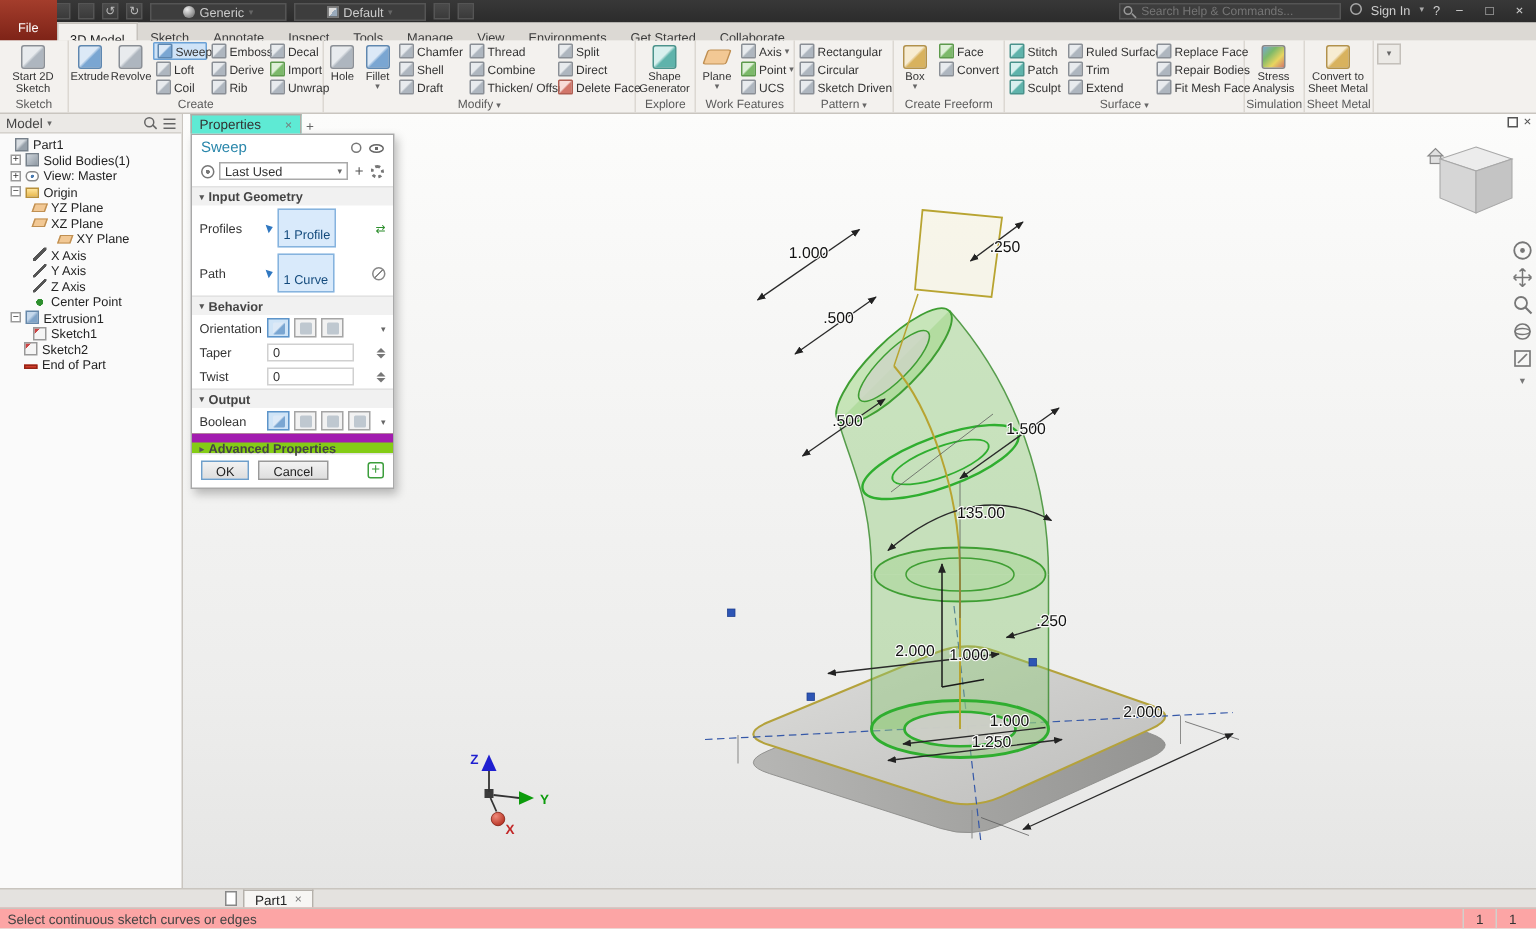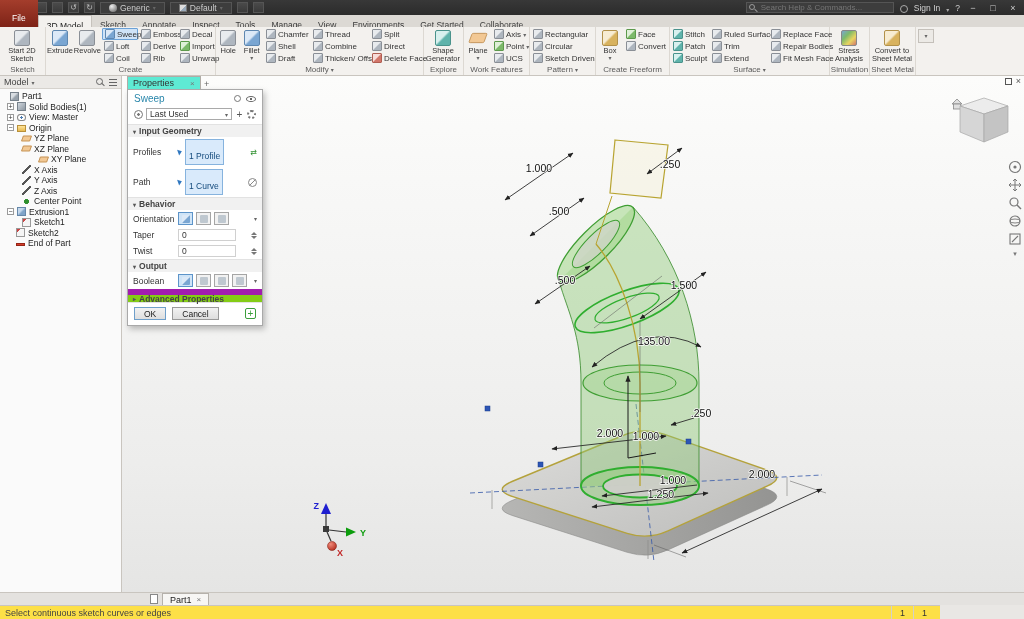--- a/index.html
+++ b/index.html
@@ -3,25 +3,25 @@
 <meta charset="utf-8">
 <style>
 *{box-sizing:border-box;margin:0;padding:0}
 html,body{width:1024px;height:619px;overflow:hidden}
 body{font-family:"Liberation Sans",sans-serif;font-size:9px;color:#333;background:#e9e7e4;position:relative}
 
 
 #titlebar{position:absolute;left:0;top:0;width:1024px;height:15px;background:linear-gradient(#383838,#2b2b2b);display:flex;align-items:center;gap:5px;padding:0 4px;color:#cfcfcf;font-size:8.5px}
 .appicon{width:11px;height:11px;background:linear-gradient(135deg,#3d3d3d 40%,#c46a1e 60%);border:1px solid #666;flex:none}
 .qat{width:11px;height:11px;border:1px solid #555;background:linear-gradient(#4a4a4a,#3a3a3a);color:#bbb;font-size:8px;line-height:10px;text-align:center;flex:none}
-.tbdrop{display:flex;align-items:center;gap:3px;height:12px;border:1px solid #555;background:#3d3d3d;padding:0 8px;color:#ccc}
+.tbdrop{display:flex;align-items:center;gap:3px;height:12px;border:1px solid #555;background:#3d3d3d;padding:0 21px;color:#ccc}
 .sphere{width:8px;height:8px;border-radius:50%;background:radial-gradient(circle at 35% 30%,#eee,#888 70%);flex:none}
 .swatch{width:8px;height:8px;background:linear-gradient(135deg,#ddd 50%,#9ab 50%);border:1px solid #777;flex:none}
 #tb-title{position:absolute;left:0;right:0;text-align:center;color:#ddd;pointer-events:none}
-.tb-right{margin-left:auto;display:flex;align-items:flex-end;gap:6px;z-index:2}
+.tb-right{margin-left:auto;display:flex;align-items:flex-start;gap:6px;z-index:2}
 .searchwrap{position:relative}
 .searchwrap input{width:148px;height:11px;background:#3d3d3d;border:1px solid #555;color:#bbb;font-size:8px;padding:0 3px 0 14px;font-family:"Liberation Sans",sans-serif}
 .mag{position:absolute;left:3px;top:2px;width:8px;height:8px}
 .mag::before{content:"";position:absolute;left:0;top:0;width:4px;height:4px;border:1px solid #999;border-radius:50%}
 .mag::after{content:"";position:absolute;left:5px;top:6px;width:4px;height:1px;background:#999;transform:rotate(45deg)}
 .person{width:8px;height:8px;border:1px solid #aaa;border-radius:50%;flex:none}
 .winbtn{width:14px;text-align:center;color:#ccc;font-size:9px}
 
 
 #tabrow{position:absolute;left:0;top:15px;width:1024px;height:12px;background:#dcd9d4;display:flex;align-items:flex-end}
@@ -126,21 +126,21 @@
 #navbar{position:absolute;right:2px;top:84px;display:flex;flex-direction:column;gap:4px;align-items:center}
 #docwin{position:absolute;right:3px;top:2px;display:flex;gap:4px;align-items:center;color:#555}
 .rest{width:7px;height:7px;border:1px solid #555}
 #docwin .x{font-size:9px;line-height:7px}
 
 
 #doctabs{position:absolute;left:0;top:592px;width:1024px;height:13px;background:#e4e2df;border-top:1px solid #c9c5bf;display:flex;align-items:flex-end;padding-left:150px}
 .sheet{width:8px;height:10px;border:1px solid #888;background:#fff;margin:0 4px 1px 0}
 .dtab{background:#f7f6f4;border:1px solid #b5b1ab;border-bottom:none;height:12px;display:flex;align-items:center;gap:5px;padding:0 7px;color:#222}
 .dtab .x{color:#777;font-size:8px}
-#statusbar{position:absolute;left:0;top:605px;width:940px;height:14px;background:#fde047;border-top:1px solid #c9c5bf;display:flex;align-items:center;padding:0 5px;color:#444}
+#statusbar{position:absolute;left:0;top:605px;width:1024px;height:14px;background:#fca5a5;border-top:1px solid #c9c5bf;display:flex;align-items:center;padding:0 5px;color:#444}
 .scounts{margin-left:auto;display:flex;height:100%}
 .scell{width:22px;border-left:1px solid #d2d0cc;display:flex;align-items:center;justify-content:center;color:#333}
 </style>
 </head>
 <body>
 
 <div id="titlebar">
   <span class="appicon"></span>
   <span class="qat"></span>
   <span class="qat"></span>

